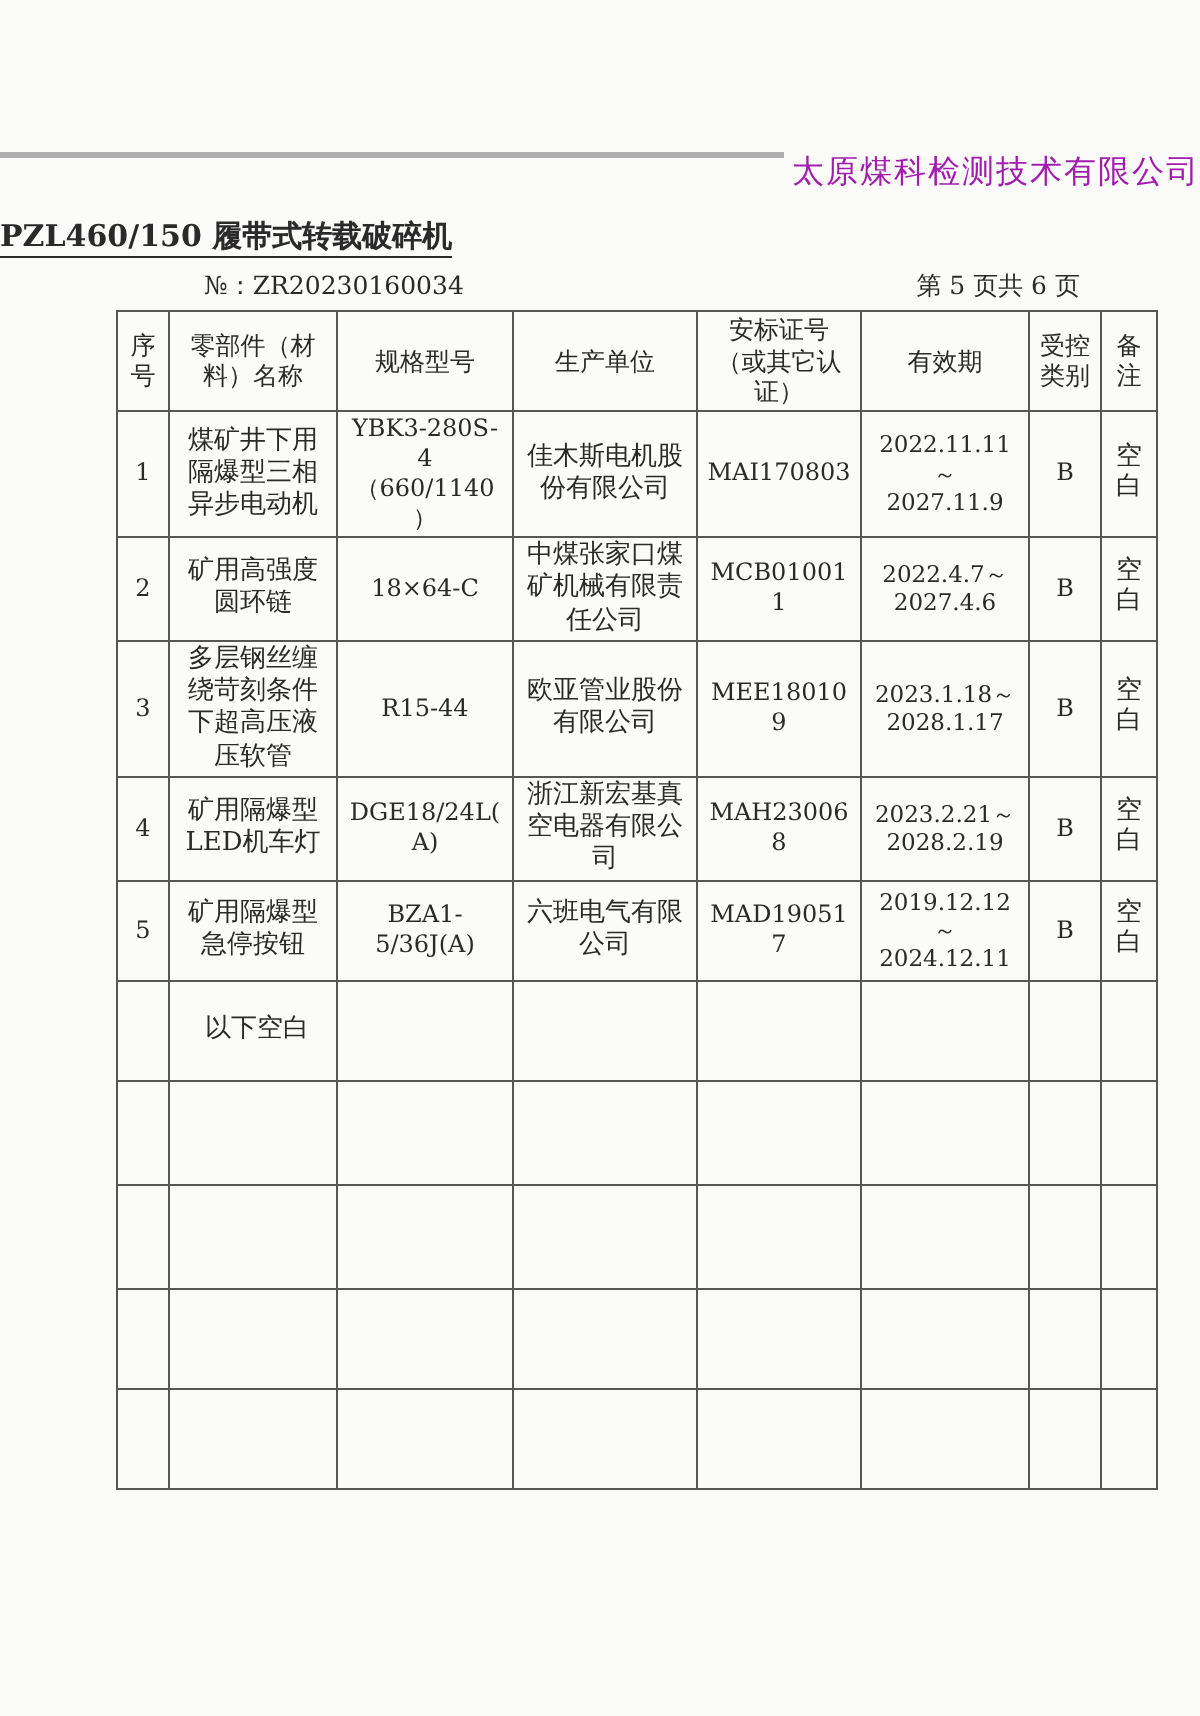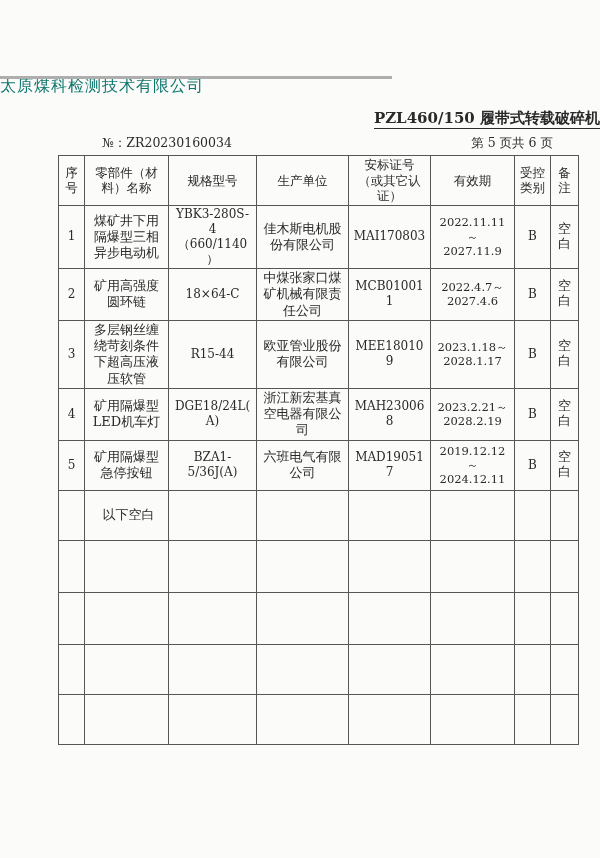--- a/index.html
+++ b/index.html
@@ -21,36 +21,36 @@
   .scan-edge {
     position: absolute;
     top: 0;
     left: 0;
     width: 392px;
     height: 3px;
     background: #aeaeae;
   }
   .company {
     margin-top: 76px;
-    text-align: left;
+    text-align: right;
     font-size: 16px;
     letter-spacing: 1px;
-    color: #0f766e;
+    color: #a21caf;
   }
   .report-title {
     margin-top: 28px;
     text-align: center;
     font-size: 18px;
     font-weight: bold;
     letter-spacing: 6px;
     color: #2b2b2b;
   }
   .product-model {
     margin-top: 12px;
-    text-align: right;
+    text-align: left;
     font-size: 15px;
     font-weight: bold;
   }
   .product-model span {
     border-bottom: 1.5px solid #2b2b2b;
     padding-bottom: 1px;
   }
   .list-title {
     margin-top: 4px;
     text-align: center;
@@ -59,21 +59,21 @@
     letter-spacing: 0.5px;
   }
   .info-row {
     position: relative;
     margin: 7px 0 0 58px;
     width: 520px;
     height: 16px;
     font-size: 12.5px;
   }
   .report-no { position: absolute; left: 44px; top: 0; }
-  .page-indicator { position: absolute; right: 25px; top: 0; }
+  .page-indicator { position: absolute; right: 38px; top: 0; }
 
   table.parts {
     border-collapse: collapse;
     table-layout: fixed;
     width: 520px;
     margin: 4px 0 0 58px;
     font-size: 13px;
     line-height: 1.25;
   }
   table.parts th, table.parts td {

